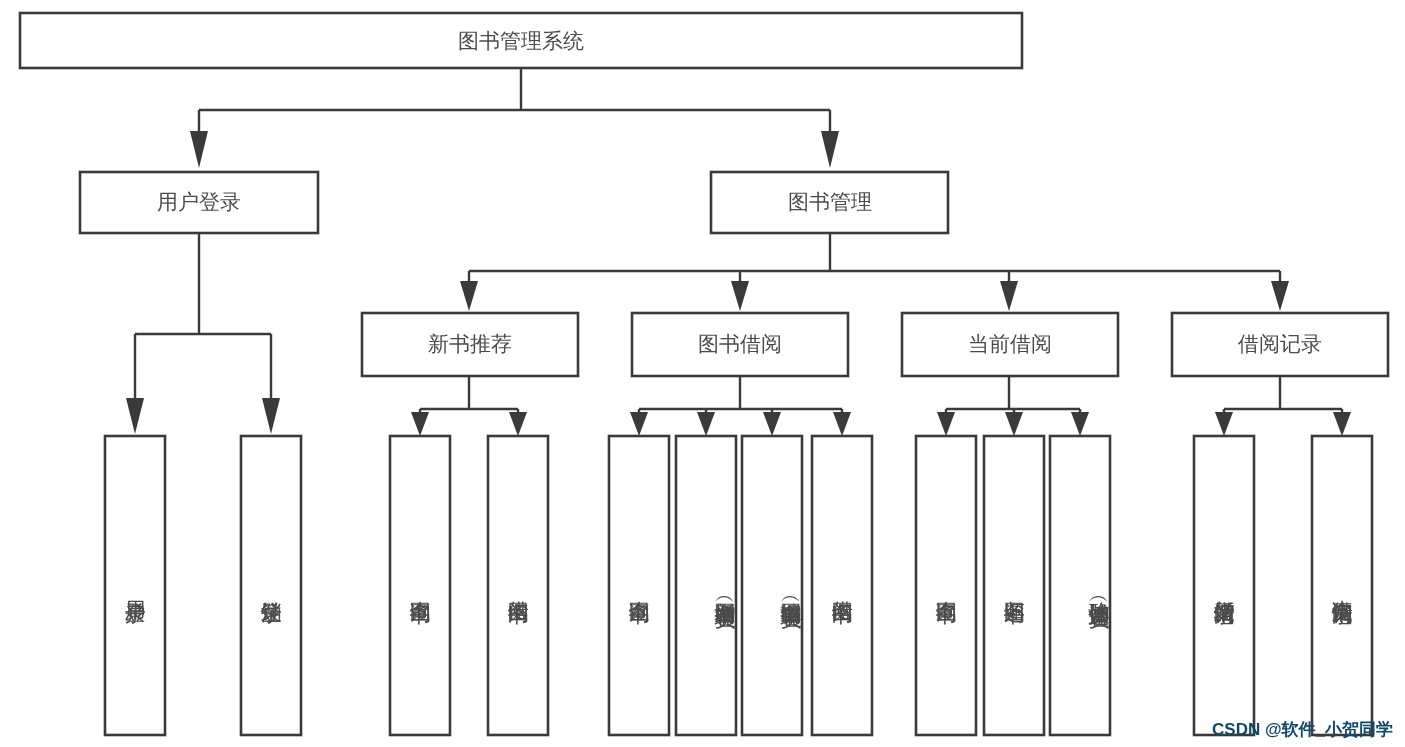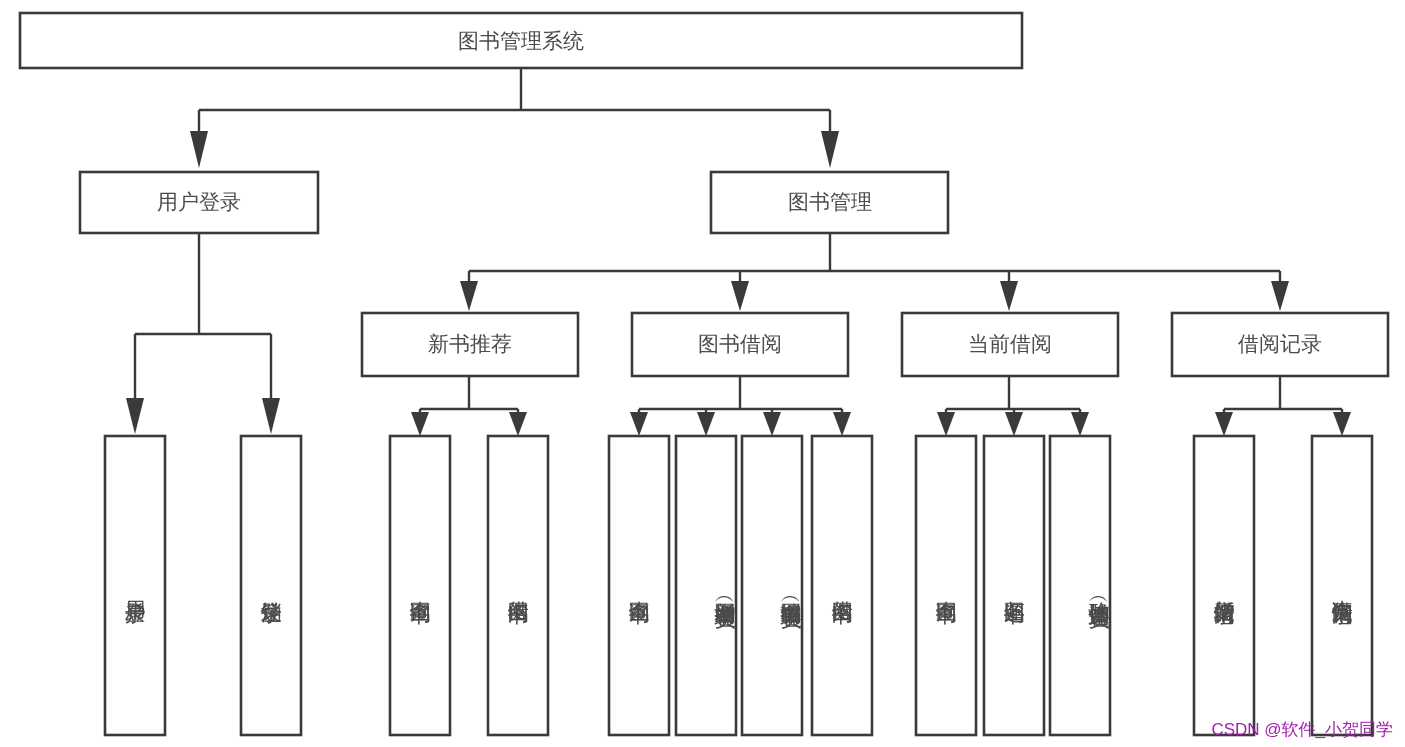--- a/index.html
+++ b/index.html
@@ -65,23 +65,24 @@
   }
   .leaf-label.centered {
     align-items: center;
   }
   .watermark {
     position: absolute;
     right: 12px;
     bottom: 6px;
     font-family: "Liberation Sans", "DejaVu Sans", sans-serif;
     font-size: 17px;
-    color: #a21caf;
+    color: #0c4a6e;
     white-space: nowrap;
     pointer-events: none;
+    font-weight: bold;
   }
 </style>
 </head>
 <body>
 
 <div id="diagram-root">
 
   <svg id="tree-svg" viewBox="0 0 1405 747">
 
     <g>

